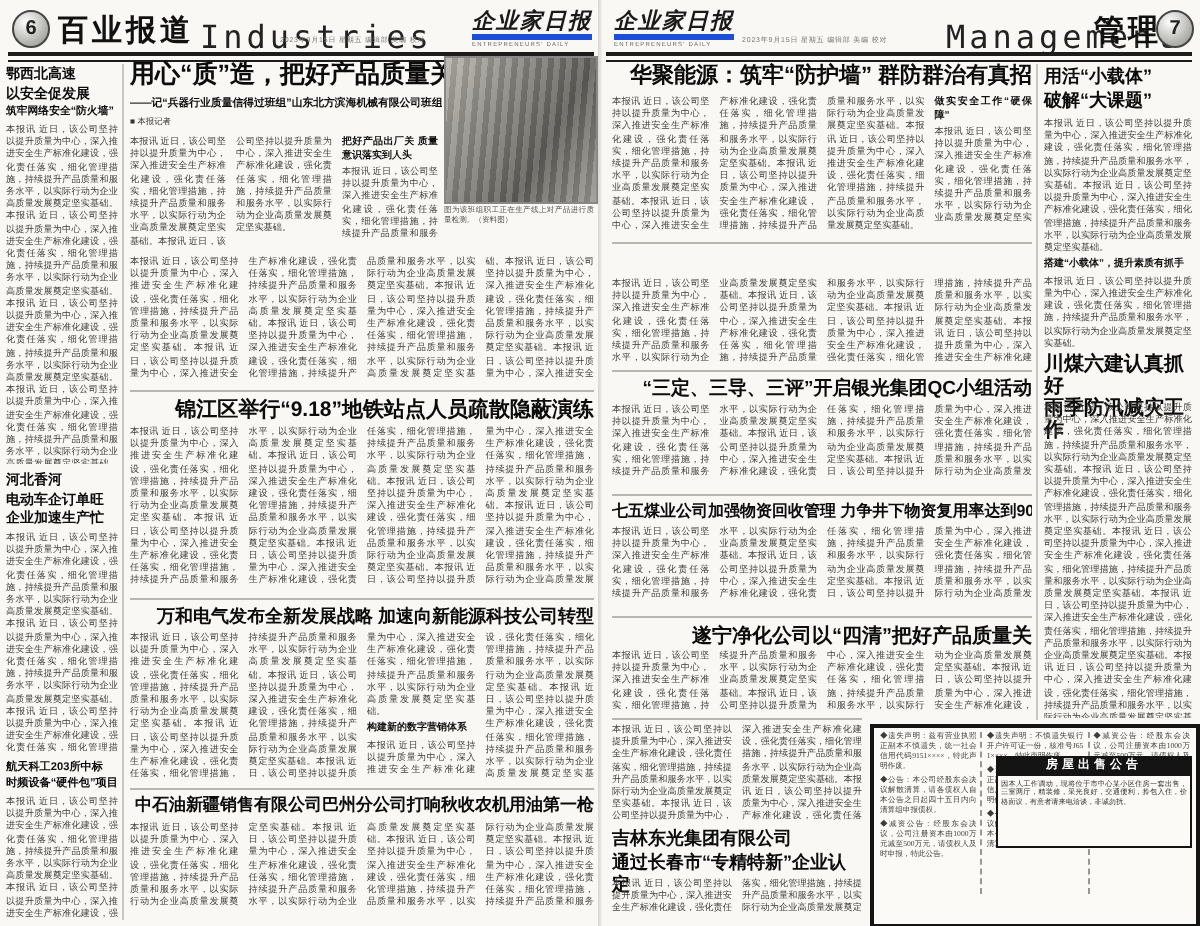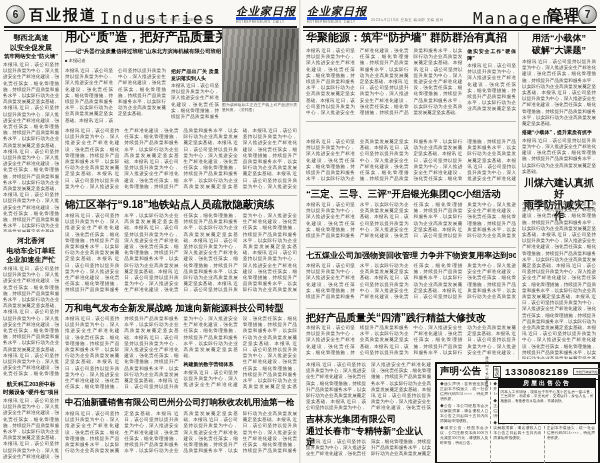--- a/index.html
+++ b/index.html
@@ -21,22 +21,22 @@
   .hd-rule{height:2px;border-top:2.5px solid #1c1c1c;border-bottom:1px solid #1c1c1c;}
   
   .bodytxt{font-size:4.6px;line-height:6.2px;color:#3d3d3b;text-align:justify;
            word-break:break-all;overflow:hidden;font-family:"Liberation Serif",serif;}
   .cols-2{column-count:2;column-gap:5px;}
   .cols-3{column-count:3;column-gap:5px;}
   .cols-4{column-count:4;column-gap:5px;}
   .subhead{font-weight:bold;color:#101010;font-size:5px;line-height:6.5px;margin:2px 0;
            break-inside:avoid;font-family:"Liberation Sans",sans-serif;}
   .hl{font-weight:900;color:#0c0c0c;white-space:nowrap;overflow:hidden;}
-  .hl-c{text-align:left;}
-  .side-hl{font-weight:900;color:#0c0c0c;text-align:center;line-height:9.5px;font-size:7px;}
+  .hl-c{text-align:right;}
+  .side-hl{font-weight:900;color:#0c0c0c;line-height:9.5px;font-size:7px;}
   .art-rule{height:0;border-top:1px solid #b8b6af;}
   .vrule{width:1px;background:#c9c7c0;}
   .byline{font-size:4.2px;color:#333;}
   .photo{background:
      repeating-linear-gradient(95deg,rgba(255,255,255,.12) 0 3px,rgba(0,0,0,.10) 3px 6px),
      linear-gradient(120deg,#b5b2aa,#86847e 35%,#5f5e59 65%,#9b9992);
      border:0.5px solid #888;}
   .caption{font-size:3.8px;line-height:5px;color:#555;text-align:justify;word-break:break-all;}
   
   .adbox{border:2px solid #141414;background:#fbfaf6;}
@@ -154,21 +154,21 @@
 
     <div class="abs art-rule" style="left:5px;top:185px;width:210px;"></div>
     <div class="abs hl hl-c" style="left:5px;top:188px;width:210px;font-size:9.5px;">“三定、三导、三评”开启银光集团QC小组活动</div>
     <div class="abs bodytxt cols-4" style="left:5px;top:202px;width:210px;height:43px;">本报讯 近日，该公司坚持以提升质量为中心，深入推进安全生产标准化建设，强化责任落实，细化管理措施，持续提升产品质量和服务水平，以实际行动为企业高质量发展奠定坚实基础。本报讯 近日，该公司坚持以提升质量为中心，深入推进安全生产标准化建设，强化责任落实，细化管理措施，持续提升产品质量和服务水平，以实际行动为企业高质量发展奠定坚实基础。本报讯 近日，该公司坚持以提升质量为中心，深入推进安全生产标准化建设，强化责任落实，细化管理措施，持续提升产品质量和服务水平，以实际行动为企业高质量发展奠定坚实基础。本报讯 近日，该公司坚持以提升质量为中心，深入推进安全生产标准化建设，强化责任落实，细化管理措施，持续提升产品质量和服务水平，以实际行动为企业高质量发展奠定坚实基础。本报讯 近日，该公司坚持以提升质量为中心，深入推进安全生产标准化建设，强化责任落实，细化管理措施，持续提升产品质量和服务水平，以实际行动为企业高质量发展奠定坚实基础。</div>
 
     <div class="abs art-rule" style="left:5px;top:247px;width:210px;"></div>
     <div class="abs hl hl-c" style="left:5px;top:250px;width:210px;font-size:8px;">七五煤业公司加强物资回收管理 力争井下物资复用率达到90%</div>
     <div class="abs bodytxt cols-4" style="left:5px;top:263px;width:210px;height:43px;">本报讯 近日，该公司坚持以提升质量为中心，深入推进安全生产标准化建设，强化责任落实，细化管理措施，持续提升产品质量和服务水平，以实际行动为企业高质量发展奠定坚实基础。本报讯 近日，该公司坚持以提升质量为中心，深入推进安全生产标准化建设，强化责任落实，细化管理措施，持续提升产品质量和服务水平，以实际行动为企业高质量发展奠定坚实基础。本报讯 近日，该公司坚持以提升质量为中心，深入推进安全生产标准化建设，强化责任落实，细化管理措施，持续提升产品质量和服务水平，以实际行动为企业高质量发展奠定坚实基础。本报讯 近日，该公司坚持以提升质量为中心，深入推进安全生产标准化建设，强化责任落实，细化管理措施，持续提升产品质量和服务水平，以实际行动为企业高质量发展奠定坚实基础。本报讯 近日，该公司坚持以提升质量为中心，深入推进安全生产标准化建设，强化责任落实，细化管理措施，持续提升产品质量和服务水平，以实际行动为企业高质量发展奠定坚实基础。</div>
 
     <div class="abs art-rule" style="left:5px;top:308px;width:210px;"></div>
-    <div class="abs hl hl-c" style="left:5px;top:311px;width:210px;font-size:10px;">把好产品质量关“四清”践行精益大修技改</div>
+    <div class="abs hl hl-c" style="left:5px;top:311px;width:210px;font-size:10px;">遂宁净化公司以“四清”把好产品质量关</div>
     <div class="abs bodytxt cols-4" style="left:5px;top:325px;width:210px;height:34px;">本报讯 近日，该公司坚持以提升质量为中心，深入推进安全生产标准化建设，强化责任落实，细化管理措施，持续提升产品质量和服务水平，以实际行动为企业高质量发展奠定坚实基础。本报讯 近日，该公司坚持以提升质量为中心，深入推进安全生产标准化建设，强化责任落实，细化管理措施，持续提升产品质量和服务水平，以实际行动为企业高质量发展奠定坚实基础。本报讯 近日，该公司坚持以提升质量为中心，深入推进安全生产标准化建设，强化责任落实，细化管理措施，持续提升产品质量和服务水平，以实际行动为企业高质量发展奠定坚实基础。本报讯 近日，该公司坚持以提升质量为中心，深入推进安全生产标准化建设，强化责任落实，细化管理措施，持续提升产品质量和服务水平，以实际行动为企业高质量发展奠定坚实基础。</div>
 
     <div class="abs side-hl" style="left:221px;top:32px;width:74px;font-size:9px;line-height:12px;">
       <div>用活“小载体”</div>
       <div>破解“大课题”</div>
     </div>
     <div class="abs bodytxt" style="left:221px;top:59px;width:74px;height:115px;">
       <span>本报讯 近日，该公司坚持以提升质量为中心，深入推进安全生产标准化建设，强化责任落实，细化管理措施，持续提升产品质量和服务水平，以实际行动为企业高质量发展奠定坚实基础。本报讯 近日，该公司坚持以提升质量为中心，深入推进安全生产标准化建设，强化责任落实，细化管理措施，持续提升产品质量和服务水平，以实际行动为企业高质量发展奠定坚实基础。</span>
       <p class="subhead">搭建“小载体”，提升素质有抓手</p>
       <span>本报讯 近日，该公司坚持以提升质量为中心，深入推进安全生产标准化建设，强化责任落实，细化管理措施，持续提升产品质量和服务水平，以实际行动为企业高质量发展奠定坚实基础。</span>
@@ -183,30 +183,20 @@
 
     <div class="abs art-rule" style="left:5px;top:359px;width:125px;"></div>
     <div class="abs bodytxt cols-2" style="left:5px;top:362px;width:125px;height:50px;">本报讯 近日，该公司坚持以提升质量为中心，深入推进安全生产标准化建设，强化责任落实，细化管理措施，持续提升产品质量和服务水平，以实际行动为企业高质量发展奠定坚实基础。本报讯 近日，该公司坚持以提升质量为中心，深入推进安全生产标准化建设，强化责任落实，细化管理措施，持续提升产品质量和服务水平，以实际行动为企业高质量发展奠定坚实基础。本报讯 近日，该公司坚持以提升质量为中心，深入推进安全生产标准化建设，强化责任落实，细化管理措施，持续提升产品质量和服务水平，以实际行动为企业高质量发展奠定坚实基础。本报讯 近日，该公司坚持以提升质量为中心，深入推进安全生产标准化建设，强化责任落实，细化管理措施，持续提升产品质量和服务水平，以实际行动为企业高质量发展奠定坚实基础。</div>
     <div class="abs side-hl" style="left:5px;top:414px;width:125px;font-size:9px;line-height:11.5px;text-align:left;">
       <div>吉林东光集团有限公司</div>
       <div>通过长春市“专精特新”企业认定</div>
     </div>
     <div class="abs bodytxt cols-2" style="left:5px;top:439px;width:125px;height:21px;">本报讯 近日，该公司坚持以提升质量为中心，深入推进安全生产标准化建设，强化责任落实，细化管理措施，持续提升产品质量和服务水平，以实际行动为企业高质量发展奠定坚实基础。本报讯 近日，该公司坚持以提升质量为中心，深入推进安全生产标准化建设，强化责任落实，细化管理措施，持续提升产品质量和服务水平，以实际行动为企业高质量发展奠定坚实基础。</div>
 
     <div class="abs adbox" style="left:134px;top:362px;width:161px;height:98px;">
-      <div class="ad-head">
-        <span class="ad-title">声明·公告</span>
-        <span class="ad-note">
-          <span>微信同号</span><br>
-          <span>长期有效</span>
-        </span>
-        <span class="ad-phone-label">电话</span>
-        <span class="ad-phone">13308082189</span>
-        <span class="ad-note-box">本栏目竭诚为您服务</span>
-      </div>
       <div class="classifieds" style="height:81px;">
         <p class="cl-entry">◆遗失声明：兹有营业执照正副本不慎遗失，统一社会信用代码9151××××，特此声明作废。</p>
         <p class="cl-entry">◆公告：本公司经股东会决议解散清算，请各债权人自本公告之日起四十五日内向清算组申报债权。</p>
         <p class="cl-entry">◆减资公告：经股东会决议，公司注册资本由1000万元减至500万元，请债权人及时申报，特此公告。</p>
         <p class="cl-entry">◆遗失声明：不慎遗失银行开户许可证一份，核准号J651××××，特此声明作废。</p>
         <p class="cl-entry">◆遗失声明：兹有营业执照正副本不慎遗失，统一社会信用代码9151××××，特此声明作废。</p>
         <p class="cl-entry">◆公告：本公司经股东会决议解散清算，请各债权人自本公告之日起四十五日内向清算组申报债权。</p>
         <p class="cl-entry">◆减资公告：经股东会决议，公司注册资本由1000万元减至500万元，请债权人及时申报，特此公告。</p>
         <p class="cl-entry">◆遗失声明：不慎遗失银行开户许可证一份，核准号J651××××，特此声明作废。</p>
         <p class="cl-entry">◆遗失声明：兹有营业执照正副本不慎遗失，统一社会信用代码9151××××，特此声明作废。</p>

